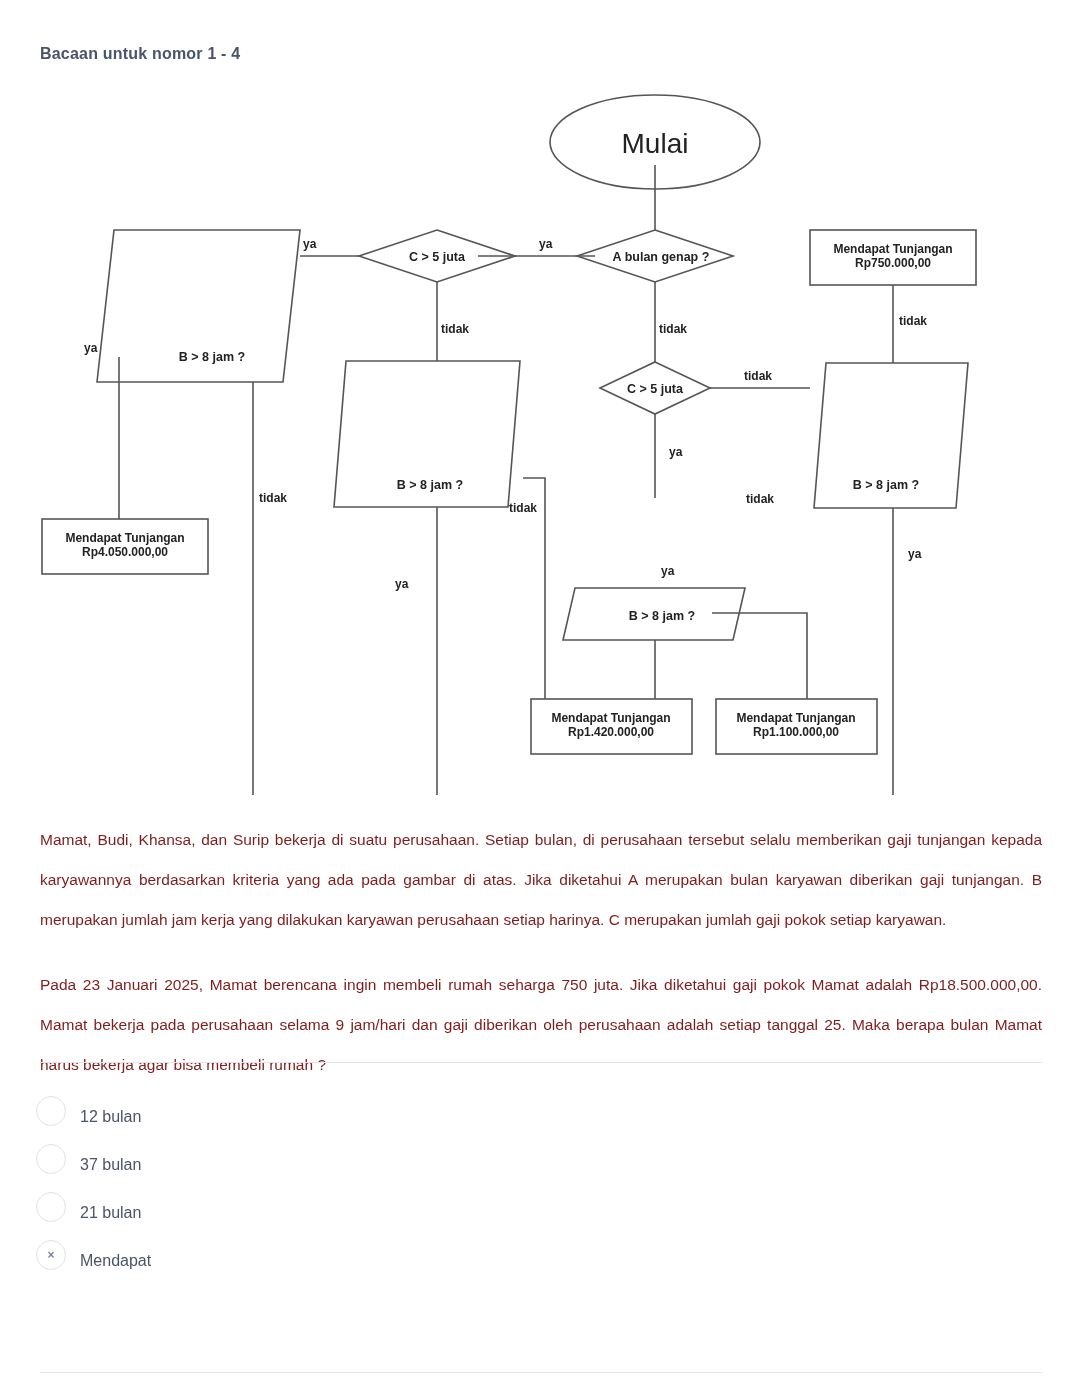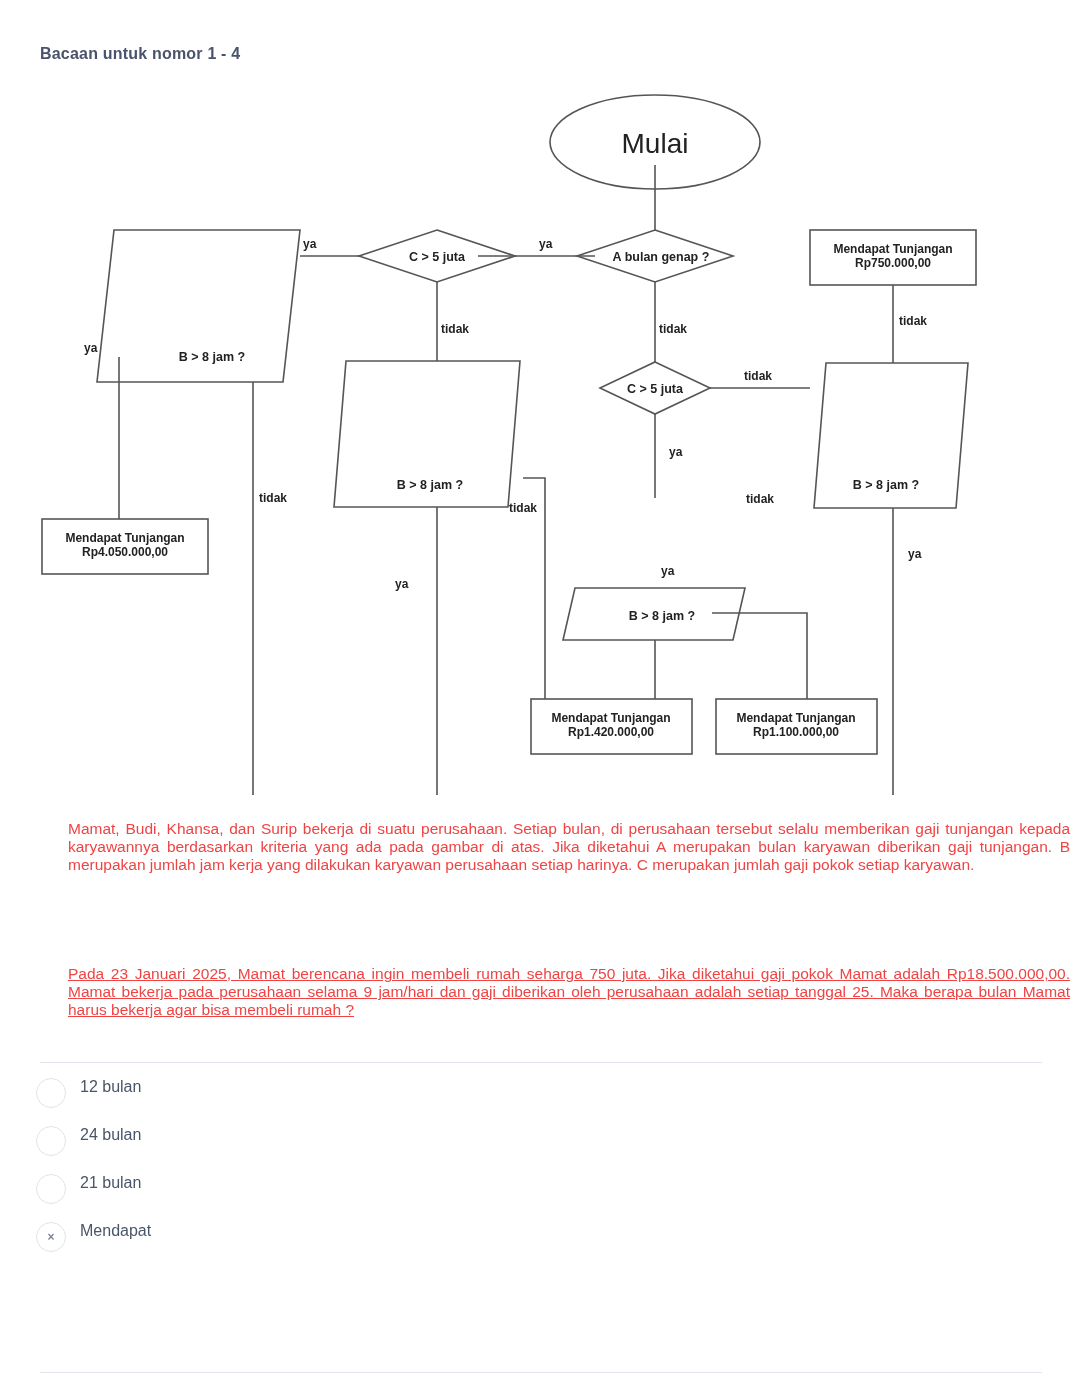--- a/index.html
+++ b/index.html
@@ -17,35 +17,34 @@
     position:absolute; left:40px; top:45px;
     font-size:16px; font-weight:bold; color:#49536b;
     letter-spacing:.2px;
   }
 
   .flow-wrap{ position:absolute; left:0; top:80px; width:1080px; height:715px; }
   .flow-wrap svg{ display:block; }
 
   .body-text{
     position:absolute; left:40px; width:1002px;
-    font-size:15.5px; line-height:18px; color:#ef4444;
+    font-size:15.5px; line-height:40px; color:#7f1d1d;
     text-align:justify;
-    margin-left:28px;
   }
   #para1{ top:820px; }
-  #para2{ top:965px;text-decoration:underline; }
+  #para2{ top:965px; }
 
   .divider{
     position:absolute; left:40px; width:1002px; height:1px;
     background:#e2e6ec;
   }
 
   .options{ position:absolute; left:36px; top:1078px; width:1006px; }
   .option-row{
-    display:flex; align-items:flex-start; height:48px; gap:14px;
+    display:flex; align-items:flex-end; height:48px; gap:14px;
     cursor:pointer;
   }
   .radio{
     width:30px; height:30px; border-radius:50%;
     border:1.5px solid #dfe3ea; background:#fff;
     flex:0 0 auto;
     display:flex; align-items:center; justify-content:center;
     font-size:12px; color:#7b8494; font-weight:bold;
   }
   .option-label{ font-size:16px; color:#4a5568; }
@@ -171,21 +170,21 @@
 
   <div class="divider" style="top:1062px"></div>
 
   <div class="options">
     <div class="option-row">
       <span class="radio"></span>
       <span class="option-label">12 bulan</span>
     </div>
     <div class="option-row">
       <span class="radio"></span>
-      <span class="option-label">24 bulan</span>
+      <span class="option-label">37 bulan</span>
     </div>
     <div class="option-row">
       <span class="radio"></span>
       <span class="option-label">21 bulan</span>
     </div>
     <div class="option-row">
       <span class="radio">×</span>
       <span class="option-label">Mendapat</span>
     </div>
   </div>

